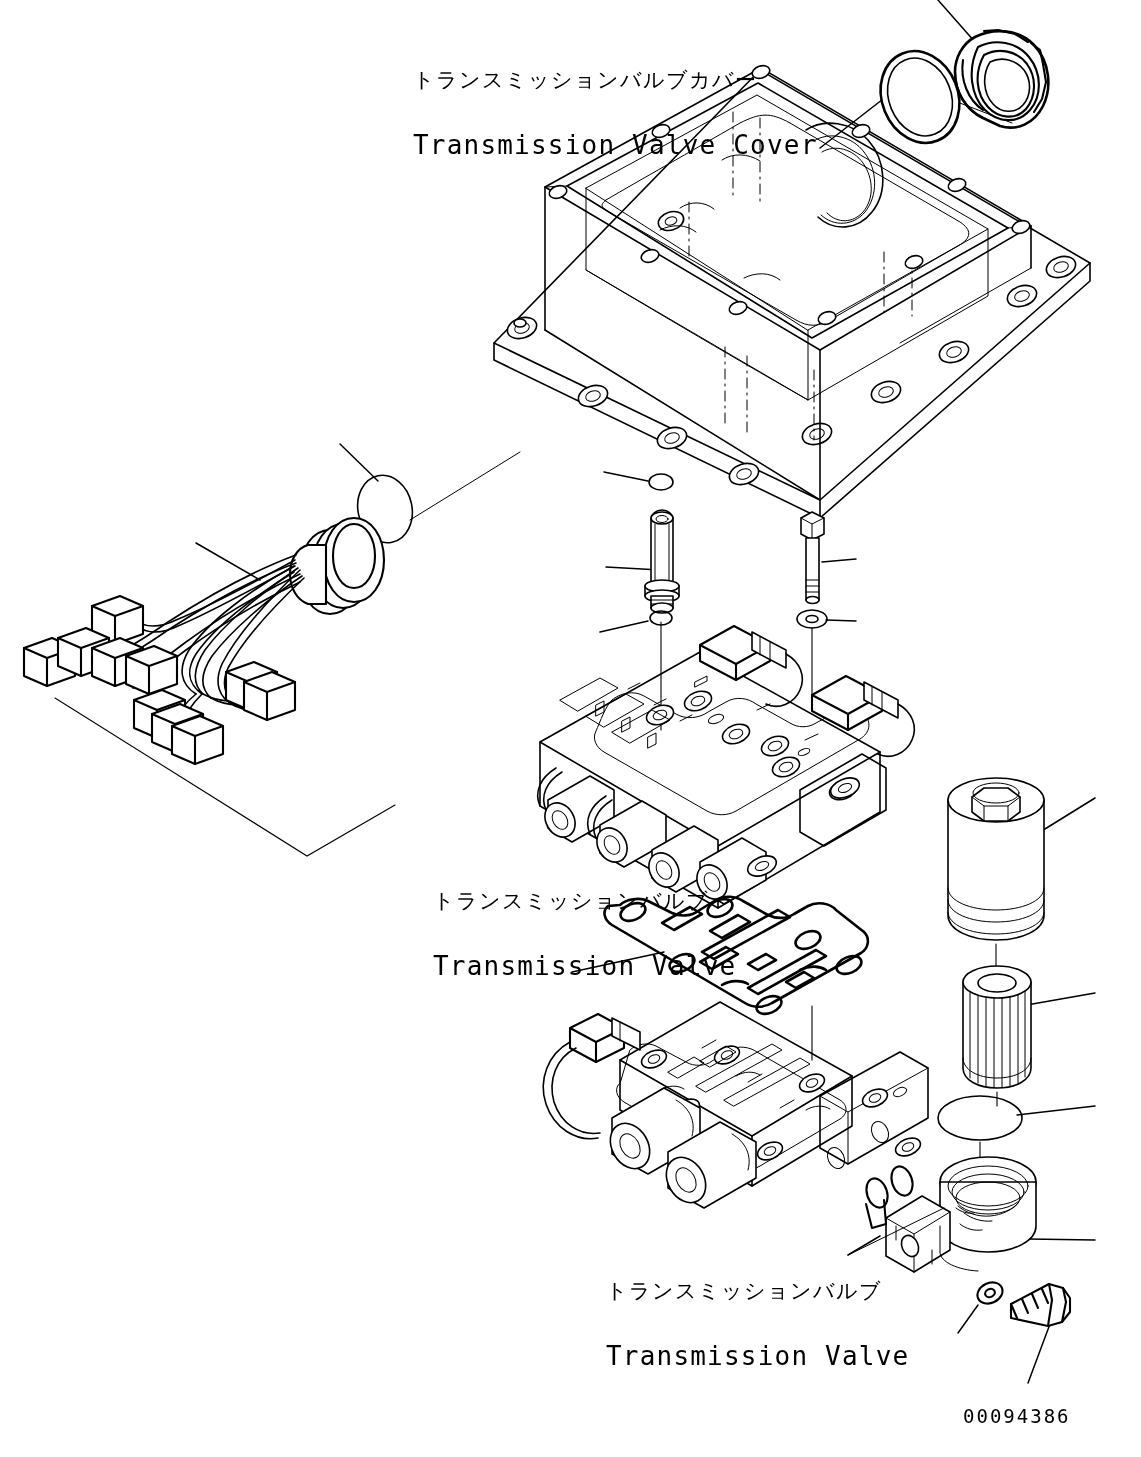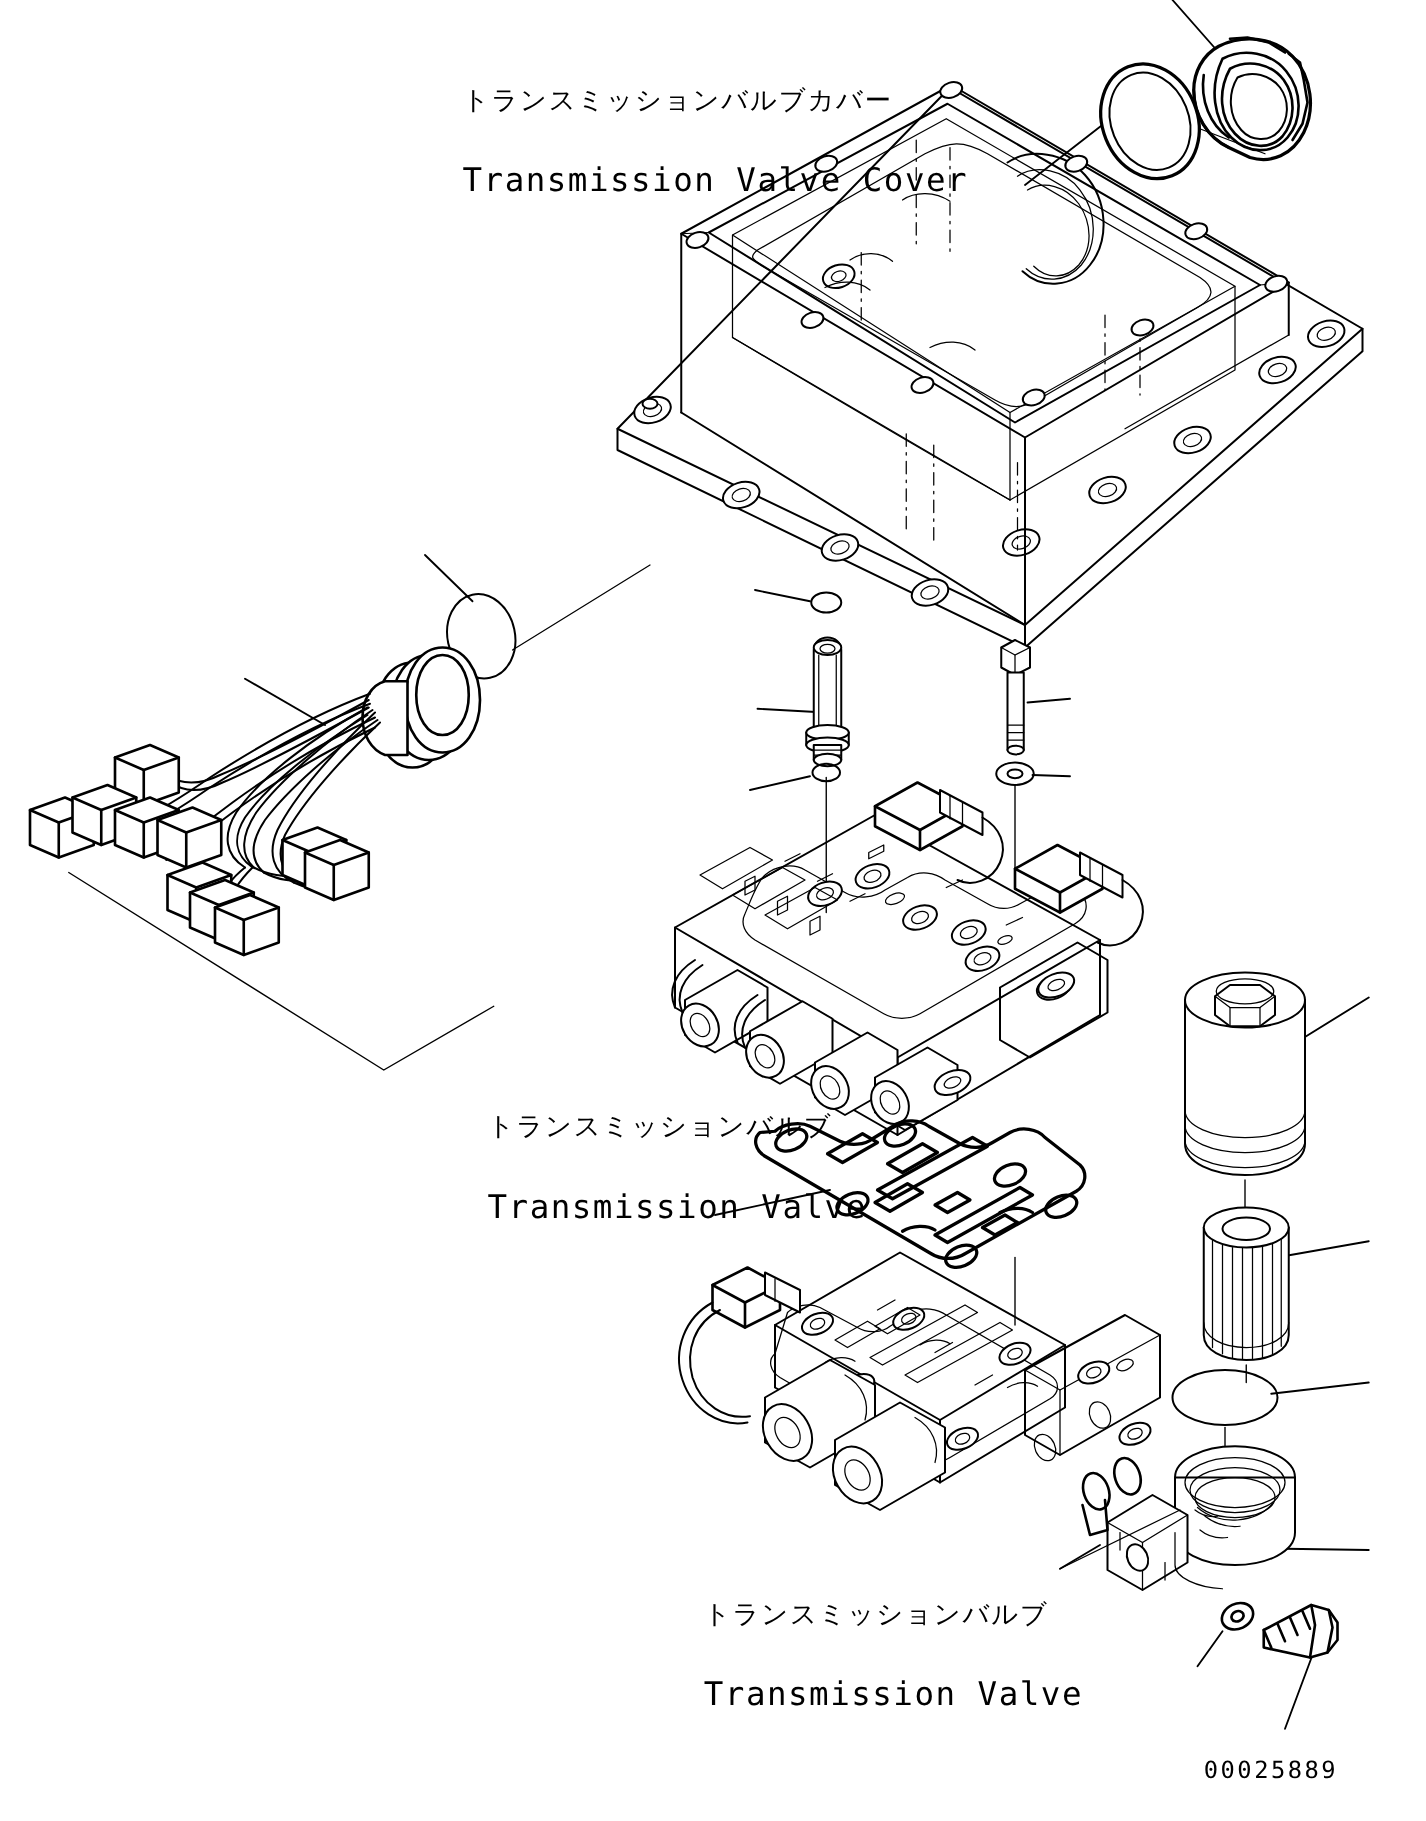--- a/index.html
+++ b/index.html
@@ -24,20 +24,21 @@
     width: 1141px;
     height: 1457px;
   }
   .cap {
     position: absolute;
     white-space: pre;
     color: #000000;
     line-height: 1.18;
     font-family: "DejaVu Sans Mono", monospace;
     letter-spacing: 0.5px;
+    margin-left: 43px;
   }
   .cap .jp {
     display: block;
     font-size: 21px;
     letter-spacing: 1.5px;
   }
   .cap .en {
     display: block;
     font-size: 26px;
     letter-spacing: 1.2px;
@@ -709,15 +710,15 @@
   <div class="cap" style="left:390px; top:851px;">
     <span class="jp">トランスミッションバルブ</span>
     <span class="en">Transmission Valve</span>
   </div>
 
   <div class="cap" style="left:563px; top:1241px;">
     <span class="jp">トランスミッションバルブ</span>
     <span class="en">Transmission Valve</span>
   </div>
 
-  <div id="drawing-number">00025889</div>
+  <div id="drawing-number">00094386</div>
 
 </div>
 
 </body></html>

